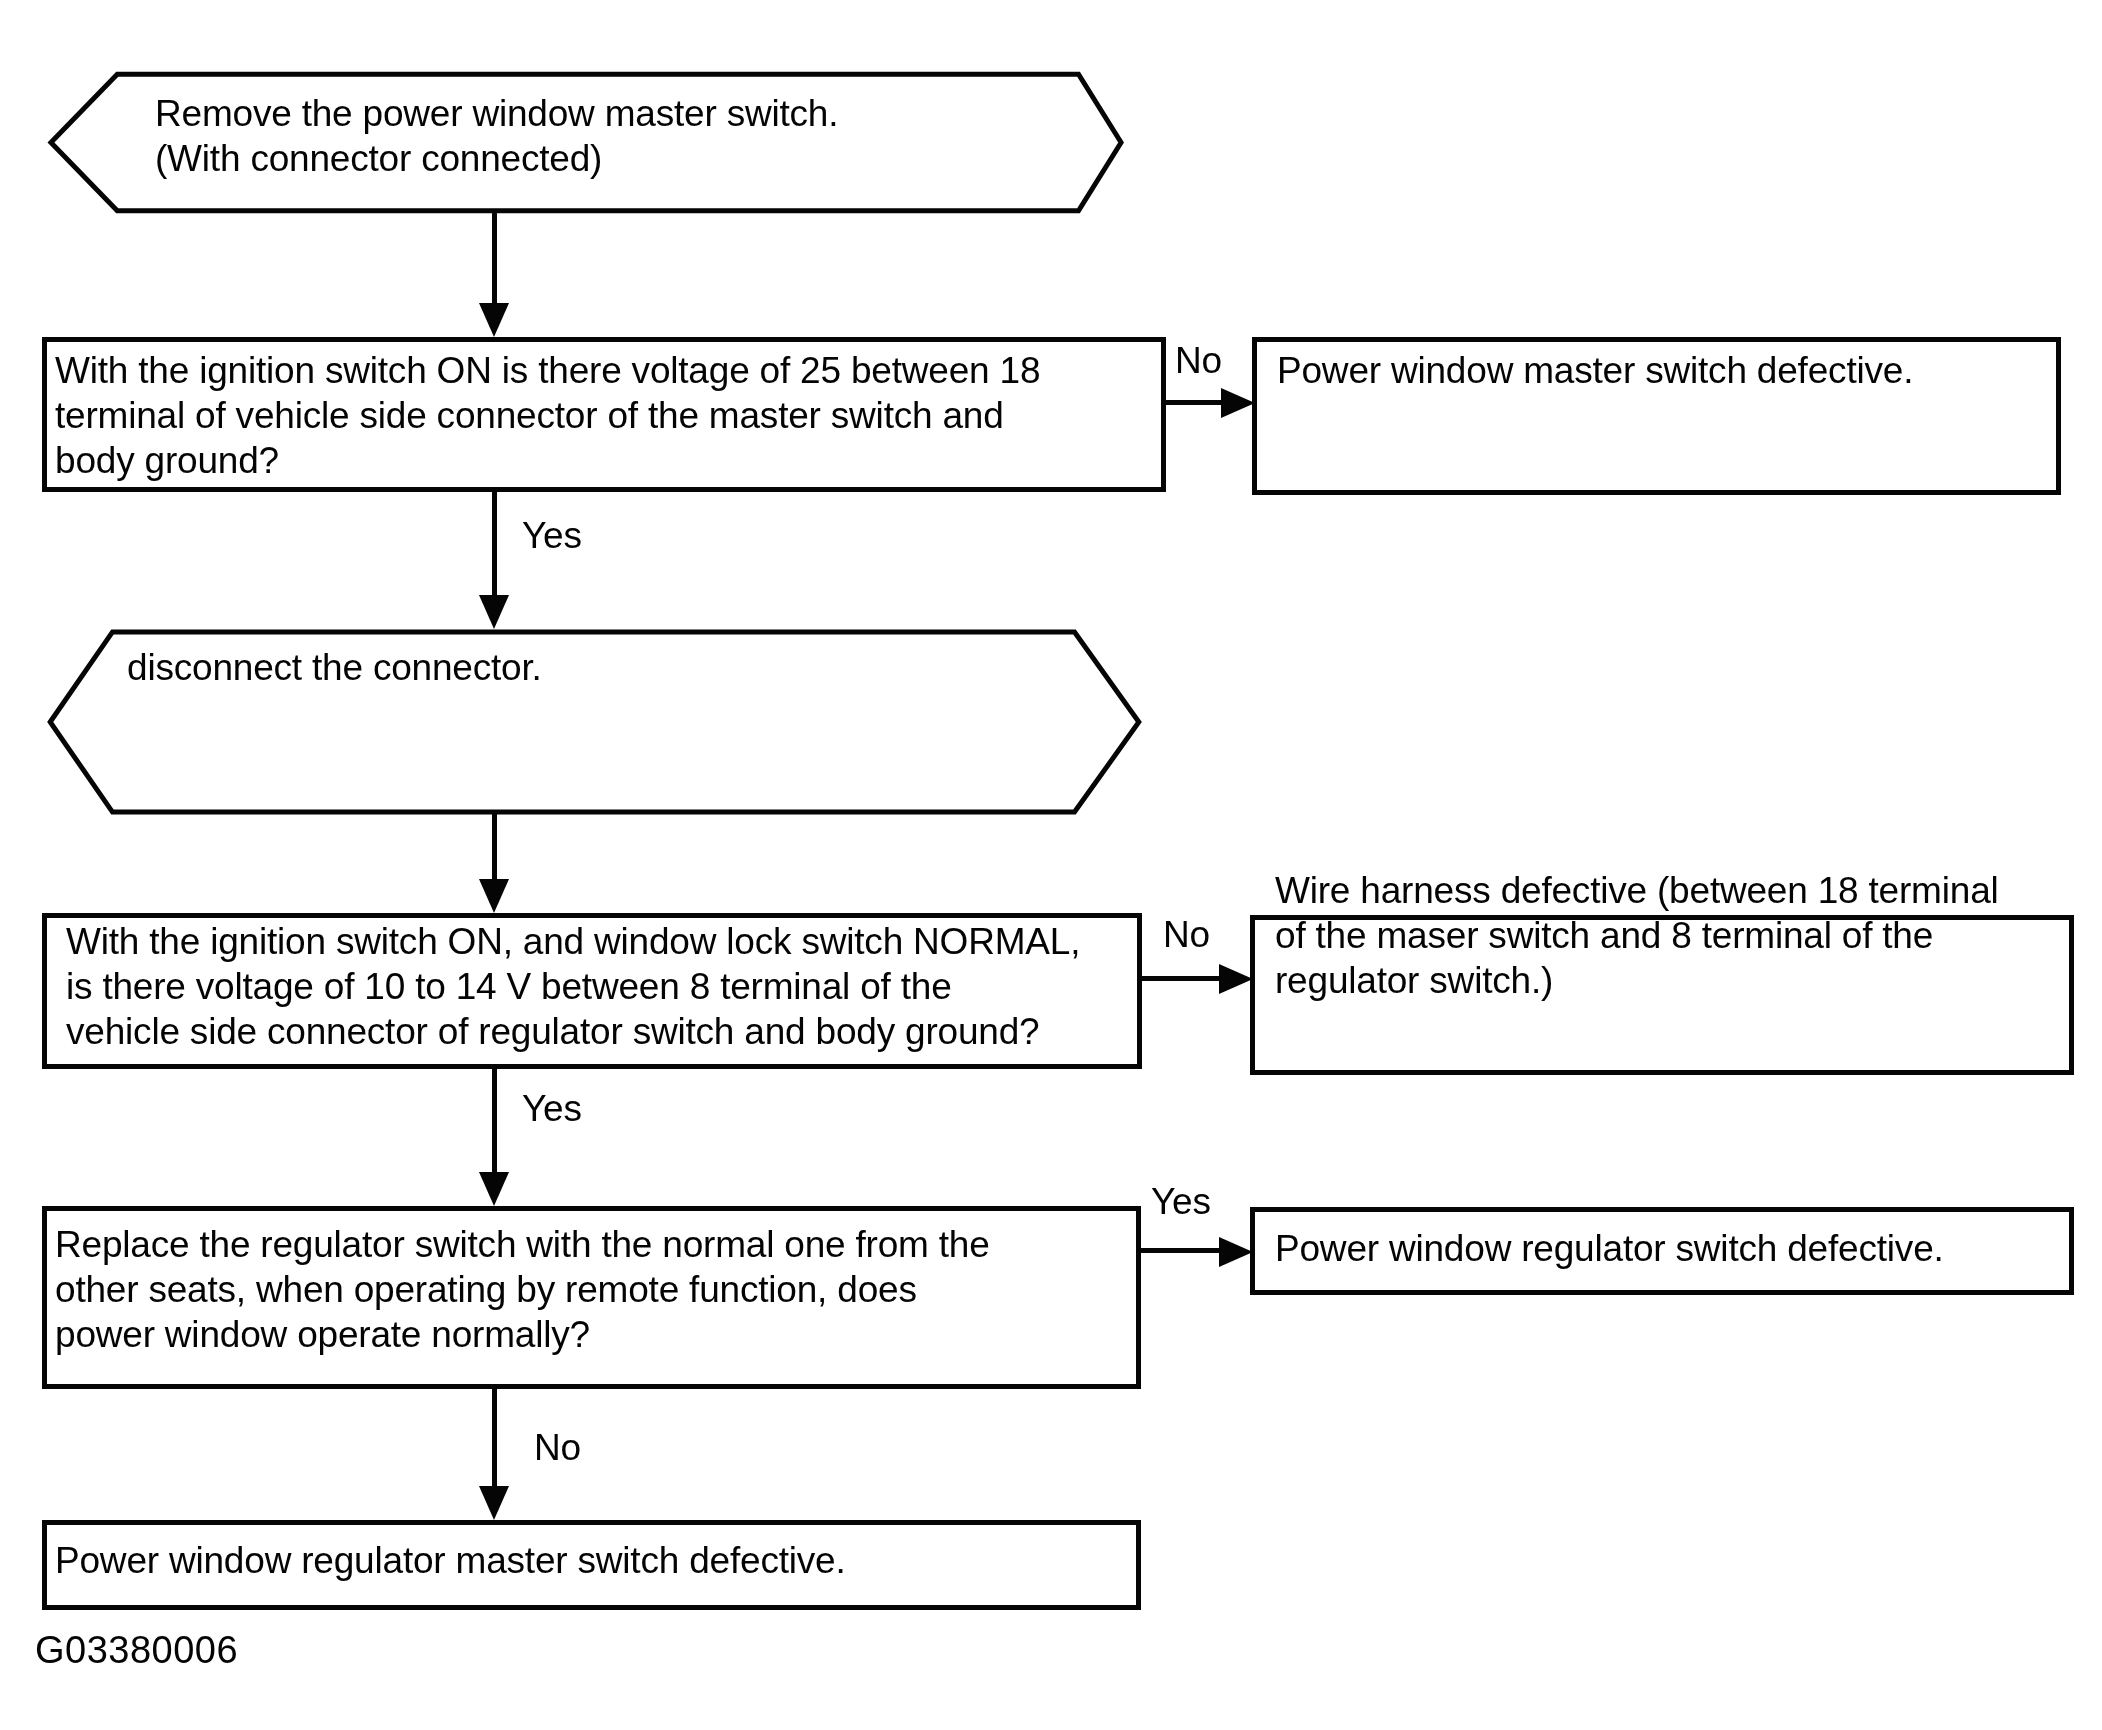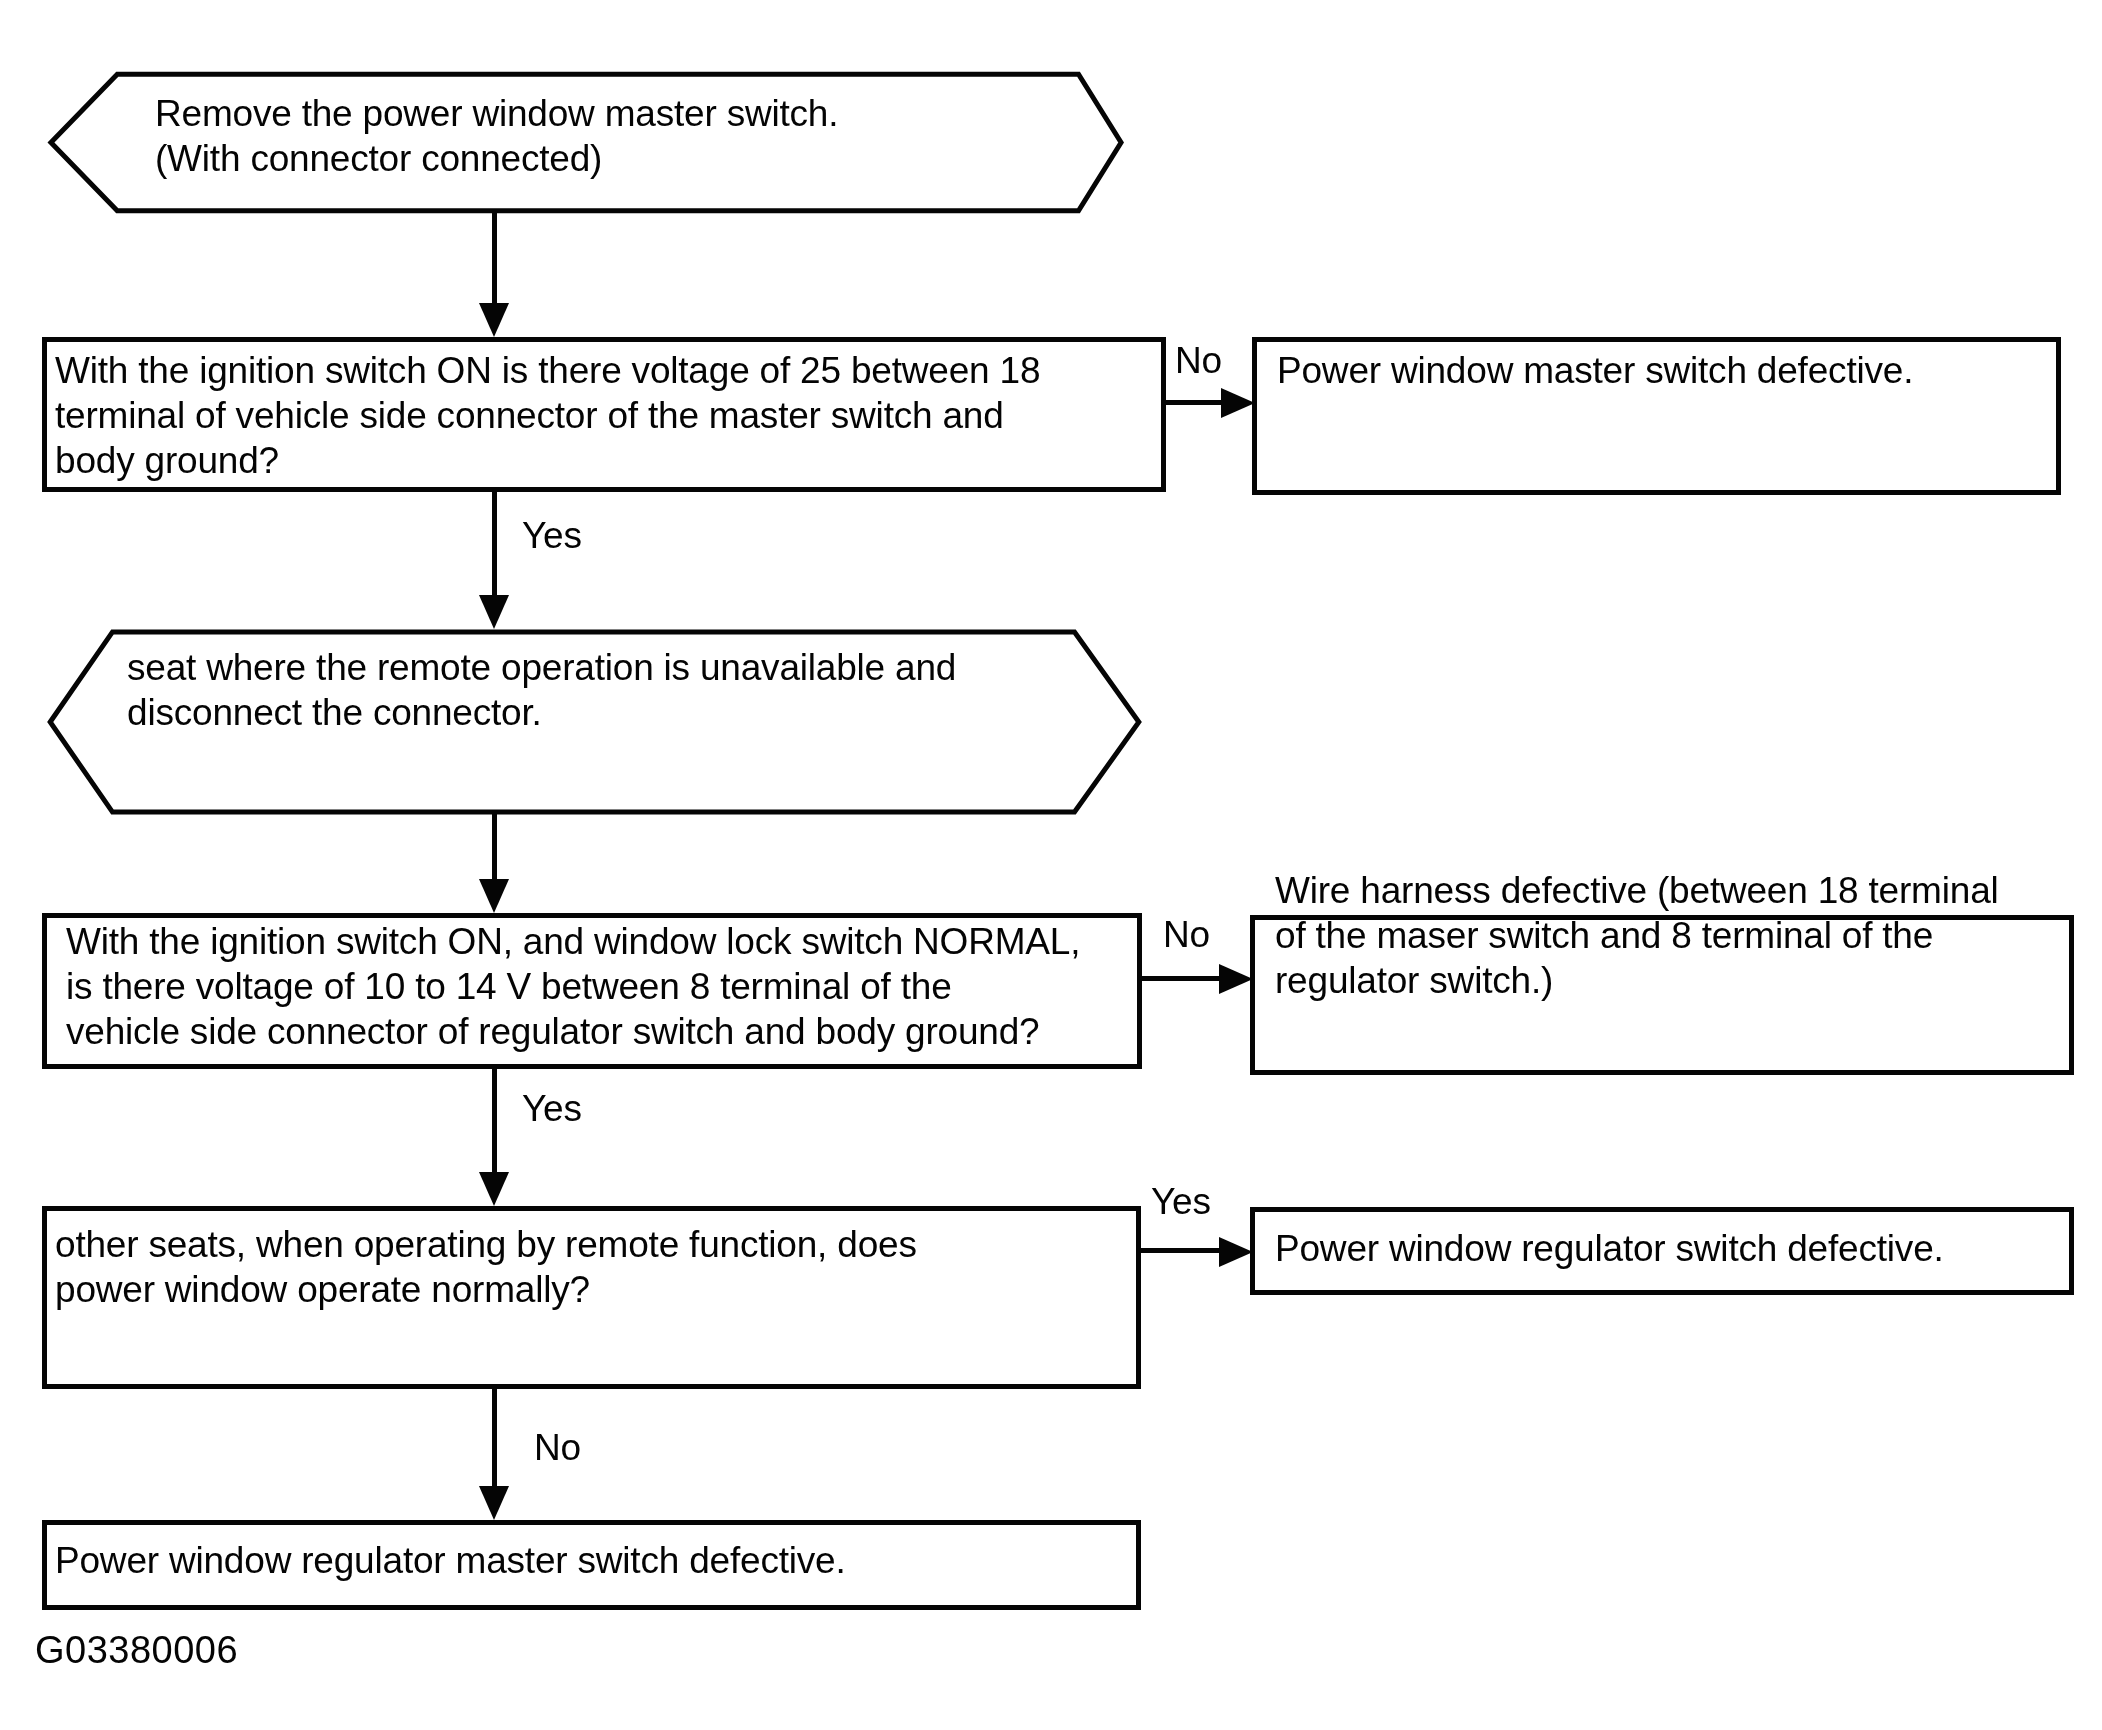--- a/index.html
+++ b/index.html
@@ -113,21 +113,20 @@
   </div>
 
   <div class="lbl" style="left:522px; top:516px;">Yes</div>
   <div class="vline" style="left:492px; top:492px; height:103px;"></div>
   <div class="head-down" style="left:479px; top:595px;"></div>
 
   <svg class="hex" style="left:44px; top:626px;" width="1101" height="192" viewBox="0 0 1112 194">
     <polygon points="6,97 69,6 1041,6 1106,97 1041,188 69,188"></polygon>
   </svg>
   <div class="txt" style="left:127px; top:645px;">
-    <div>seat where the remote operation is unavailable and</div>
     <div>disconnect the connector.</div>
   </div>
 
   <div class="vline" style="left:492px; top:812px; height:69px;"></div>
   <div class="head-down" style="left:479px; top:879px;"></div>
 
   <div class="box" style="left:42px; top:913px; width:1100px; height:156px;"></div>
   <div class="txt" style="left:55px; top:919px;margin-left:11px;">
     <div>With the ignition switch ON, and window lock switch NORMAL,</div>
     <div>is there voltage of 10 to 14 V between 8 terminal of the</div>
@@ -144,20 +143,21 @@
     <div>of the maser switch and 8 terminal of the</div>
     <div>regulator switch.)</div>
   </div>
 
   <div class="lbl" style="left:522px; top:1089px;">Yes</div>
   <div class="vline" style="left:492px; top:1069px; height:105px;"></div>
   <div class="head-down" style="left:479px; top:1172px;"></div>
 
   <div class="box" style="left:42px; top:1206px; width:1099px; height:183px;"></div>
   <div class="txt" style="left:55px; top:1222px;">
+    <div>Replace the regulator switch with the normal one from the</div>
     <div>other seats, when operating by remote function, does</div>
     <div>power window operate normally?</div>
   </div>
 
   <div class="lbl" style="left:1151px; top:1182px;">Yes</div>
   <div class="hline" style="left:1141px; top:1248px; width:81px;"></div>
   <div class="head-right" style="left:1219px; top:1237px;"></div>
 
   <div class="box" style="left:1250px; top:1207px; width:824px; height:88px;"></div>
   <div class="txt" style="left:1275px; top:1226px;">

